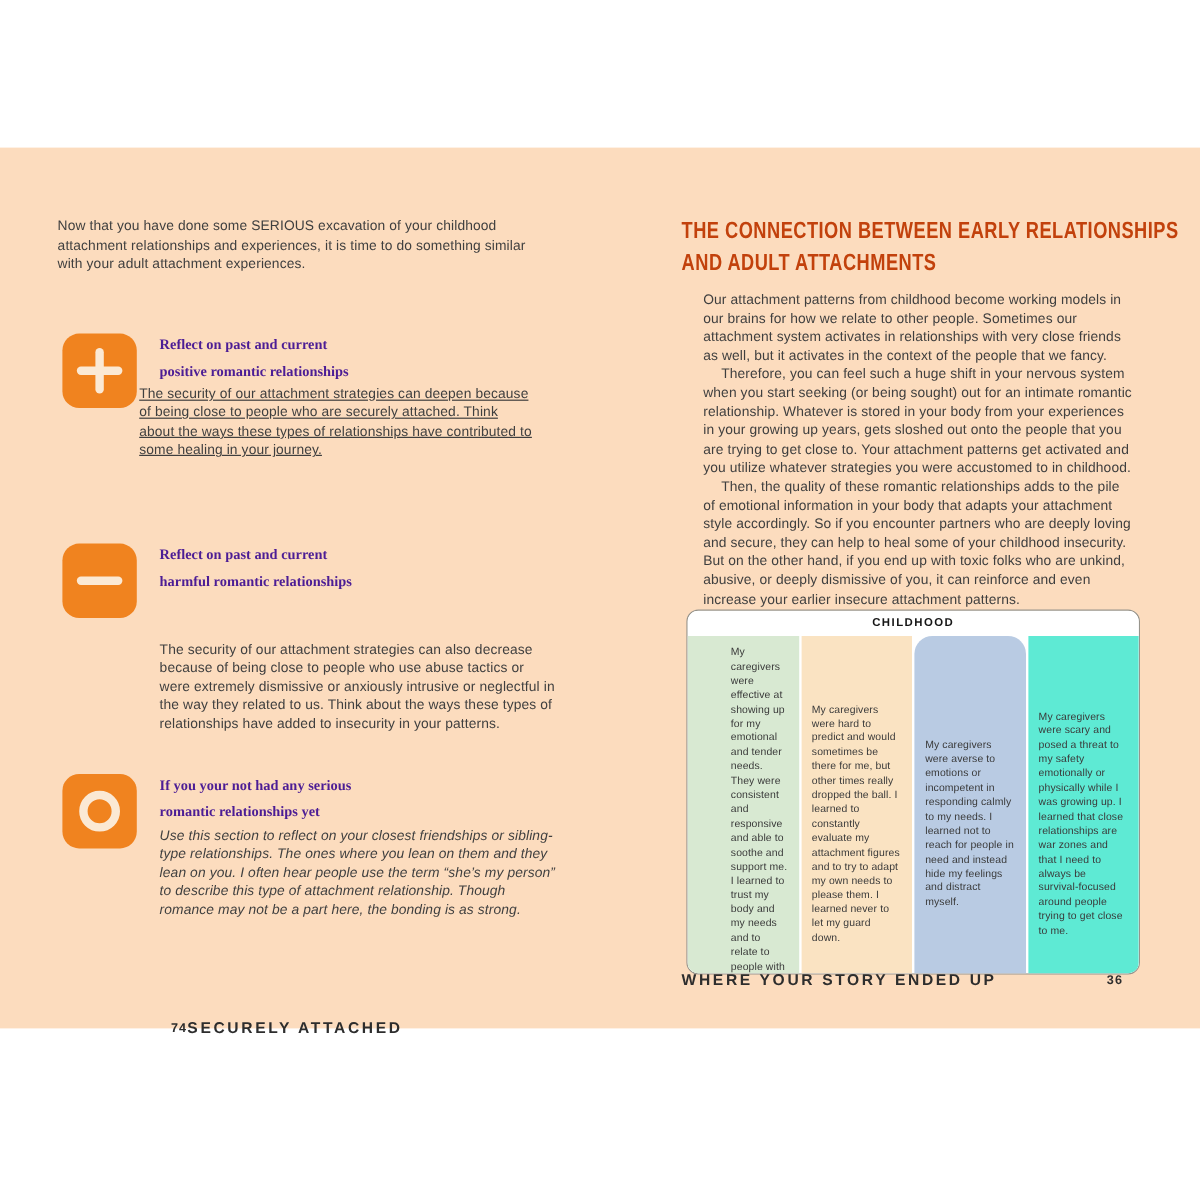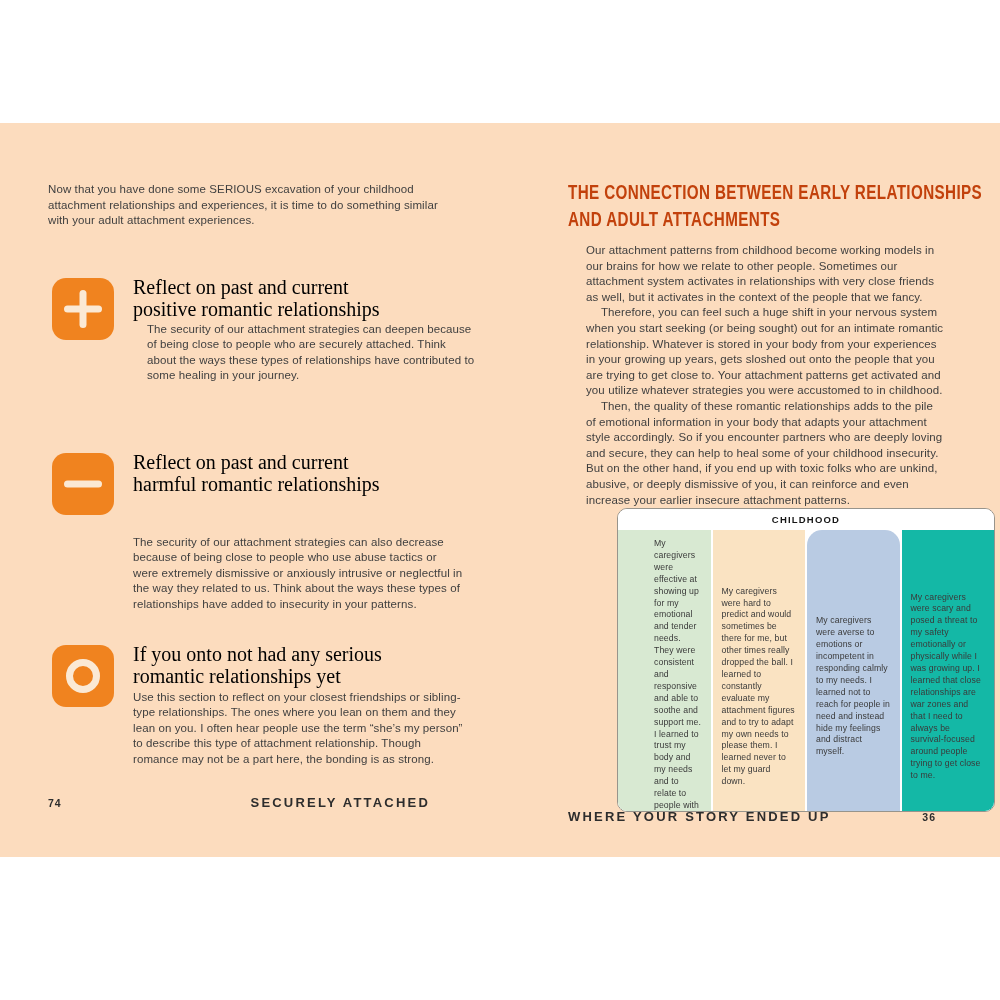--- a/index.html
+++ b/index.html
@@ -39,22 +39,22 @@
   }
   .bar.vert { transform: translate(-50%, -50%) rotate(90deg); }
   .ring {
     position: absolute; left: 50%; top: 50%;
     width: 34px; height: 34px;
     border: 7px solid #fbe9d4; border-radius: 50%;
     transform: translate(-50%, -50%);
   }
   .sec-title {
     font-family: "Liberation Serif", serif;
-    font-weight: 400; font-size: 20px; line-height: 22px;
-    color: #000000;
+    font-weight: 700; font-size: 12px; line-height: 22px;
+    color: #4c1d95;
   }
   .sec-body {
     width: 330px;
     font-size: 11.5px; line-height: 15.4px; color: #3f3f3f;
     letter-spacing: 0.1px;
   }
 
   
   .r-heading { left: 568px; top: 56px; width: 400px; color: #c2410c; }
   .r-heading .hl {
@@ -70,21 +70,21 @@
   }
   .r-body p.indent { text-indent: 15px; }
 
   
   .att-table {
     left: 572px; top: 385px; width: 378px; height: 304px;
     background: #ffffff;
     border: 1px solid #97948c;
     border-radius: 10px;
     overflow: hidden;
-    display: flex; flex-direction: column; margin-left: 45px;
+    display: flex; flex-direction: column;
   }
   .tbl-header {
     height: 21px; flex: 0 0 21px;
     display: flex; align-items: center; justify-content: center;
     background: #ffffff;
     font-weight: 700; font-size: 9.5px; letter-spacing: 1.2px; color: #161616;
   }
   .tbl-row {
     flex: 1 1 auto;
     display: grid;
@@ -101,64 +101,64 @@
     letter-spacing: 0.1px;
   }
 
   
   .footer {
     display: flex; justify-content: space-between; align-items: center;
     color: #2d2d2d;
   }
   .footer .pgnum { font-weight: 700; font-size: 10.5px; letter-spacing: 1px; }
   .footer .running { font-weight: 700; font-size: 13px; letter-spacing: 2.2px; }
-  .footer-left  { left: 48px;  top: 672px; width: 382px; }
+  .footer-left  { left: 48px;  top: 726px; width: 382px; justify-content: center; }
   .footer-right { left: 568px; top: 686px; width: 368px; }
 </style>
 </head>
 <body>
 
 <div class="canvas">
   <div class="spread">
 
     <div class="abs intro">Now that you have done some SERIOUS excavation of your childhood attachment relationships and experiences, it is time to do something similar with your adult attachment experiences.</div>
 
     <div class="abs" style="left:52px; top:155px;">
       <div class="icon-square">
         <span class="bar"></span>
         <span class="bar vert"></span>
       </div>
     </div>
     <div class="abs sec-title" style="left:133px; top:153px;">
       <span>Reflect on past and current</span><br>
       <span>positive romantic relationships</span>
     </div>
-    <div class="abs sec-body" style="left:147px; top:199px;">The security of our attachment strategies can deepen because of being close to people who are securely attached. Think about the ways these types of relationships have contributed to some healing in your journey.</div>
+    <div class="abs sec-body" style="left:116px; top:199px;text-decoration:underline;">The security of our attachment strategies can deepen because of being close to people who are securely attached. Think about the ways these types of relationships have contributed to some healing in your journey.</div>
 
     <div class="abs" style="left:52px; top:330px;">
       <div class="icon-square">
         <span class="bar"></span>
       </div>
     </div>
     <div class="abs sec-title" style="left:133px; top:328px;">
       <span>Reflect on past and current</span><br>
       <span>harmful romantic relationships</span>
     </div>
     <div class="abs sec-body" style="left:133px; top:375px;margin-top:37px;">The security of our attachment strategies can also decrease because of being close to people who use abuse tactics or were extremely dismissive or anxiously intrusive or neglectful in the way they related to us. Think about the ways these types of relationships have added to insecurity in your patterns.</div>
 
     <div class="abs" style="left:52px; top:522px;">
       <div class="icon-square">
         <span class="ring"></span>
       </div>
     </div>
     <div class="abs sec-title" style="left:133px; top:520px;">
-      <span>If you onto not had any serious</span><br>
+      <span>If you your not had any serious</span><br>
       <span>romantic relationships yet</span>
     </div>
-    <div class="abs sec-body" style="left:133px; top:567px;">Use this section to reflect on your closest friendships or sibling-type relationships. The ones where you lean on them and they lean on you. I often hear people use the term “she’s my person” to describe this type of attachment relationship. Though romance may not be a part here, the bonding is as strong.</div>
+    <div class="abs sec-body" style="left:133px; top:567px;font-style:italic;">Use this section to reflect on your closest friendships or sibling-type relationships. The ones where you lean on them and they lean on you. I often hear people use the term “she’s my person” to describe this type of attachment relationship. Though romance may not be a part here, the bonding is as strong.</div>
 
     <div class="abs footer footer-left">
       <span class="pgnum">74</span>
       <span class="running">SECURELY ATTACHED</span>
     </div>
 
     <div class="abs r-heading">
       <span class="hl">THE CONNECTION BETWEEN EARLY RELATIONSHIPS</span>
       <span class="hl">AND ADULT ATTACHMENTS</span>
     </div>
@@ -174,21 +174,21 @@
       <div class="tbl-row">
         <div class="tbl-cell" style="background-color: rgb(216, 233, 210); padding-left: 36px;">
           <div class="cell-text">My caregivers were effective at showing up for my emotional and tender needs. They were consistent and responsive and able to soothe and support me. I learned to trust my body and my needs and to relate to people with authenticity and trust.</div>
         </div>
         <div class="tbl-cell" style="background-color: rgb(250, 227, 194);">
           <div class="cell-text">My caregivers were hard to predict and would sometimes be there for me, but other times really dropped the ball. I learned to constantly evaluate my attachment figures and to try to adapt my own needs to please them. I learned never to let my guard down.</div>
         </div>
         <div class="tbl-cell" style="background-color: rgb(185, 203, 227); border-radius: 15px;">
           <div class="cell-text">My caregivers were averse to emotions or incompetent in responding calmly to my needs. I learned not to reach for people in need and instead hide my feelings and distract myself.</div>
         </div>
-        <div class="tbl-cell" style="background-color: #14b8a6;">
+        <div class="tbl-cell" style="background-color: #5eead4;">
           <div class="cell-text">My caregivers were scary and posed a threat to my safety emotionally or physically while I was growing up. I learned that close relationships are war zones and that I need to always be survival-focused around people trying to get close to me.</div>
         </div>
       </div>
       <div class="tbl-header">ADULTHOOD</div>
       <div class="tbl-row">
         <div class="tbl-cell" style="background-color: rgb(216, 233, 210);">
           <div class="cell-text">I feel worthy of love and believe others worthy too. I give freely without questioning myself and I also ask freely when I have a need. I am able to give and receive love without internal complications.</div>
         </div>
         <div class="tbl-cell" style="background-color: rgb(250, 227, 194);">
           <div class="cell-text">I have been hypervigilant for so long that I do not know how to soothe myself and let love in. Even when things are good in a relationship, I am waiting for the other shoe to drop. This keeps me and my partners on edge and never fully able to melt into security.</div>

